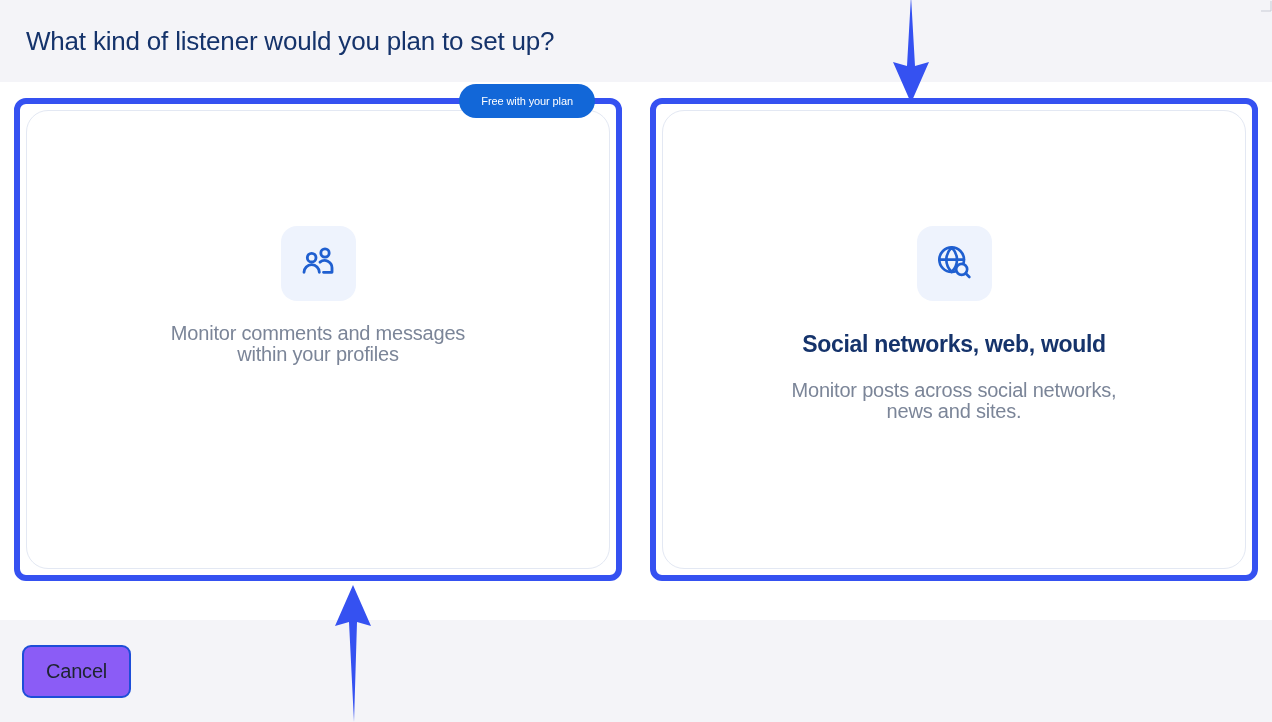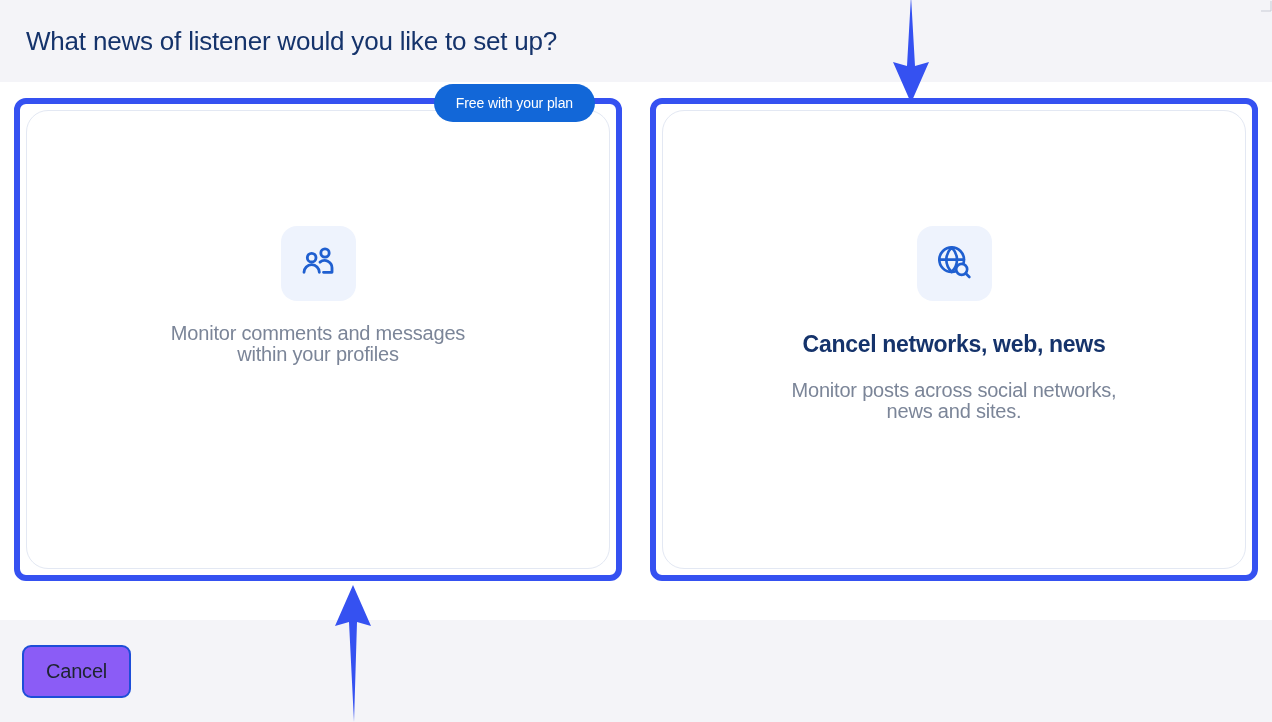--- a/index.html
+++ b/index.html
@@ -66,21 +66,21 @@
     align-items: center;
     overflow: visible;
   }
 
   .badge {
     position: absolute;
     top: -27px;
     right: 14px;
     background: #1267d8;
     color: #ffffff;
-    font-size: 14px;
+    font-size: 11px;
     border-radius: 22px;
     padding: 11px 22px;
     white-space: nowrap;
     letter-spacing: -0.1px;
   }
 
   .icon-tile {
     width: 75px;
     height: 75px;
     border-radius: 16px;
@@ -145,21 +145,21 @@
     top: 0;
     right: 0;
     width: 12px;
     height: 12px;
   }
 </style>
 </head>
 <body>
 
 <div class="header">
-  <div class="header-title">What news of listener would you like to set up?</div>
+  <div class="header-title">What kind of listener would you plan to set up?</div>
 </div>
 
 <div class="body-area">
 
   <div class="option-card">
     <div class="card-inner">
       <div class="badge">Free with your plan</div>
 
       <div class="icon-tile">
         <span>
@@ -184,21 +184,21 @@
           <svg width="40" height="40" viewBox="0 0 24 24" fill="none" stroke="#1f5fd0" stroke-width="1.6" stroke-linecap="round" stroke-linejoin="round">
             <circle cx="10.6" cy="10.6" r="7.4"></circle>
             <path d="M3.3 10.6h14.6"></path>
             <path d="M10.6 3.2c2.1 2.2 3.2 4.9 3.2 7.4s-1.1 5.2-3.2 7.4c-2.1-2.2-3.2-4.9-3.2-7.4s1.1-5.2 3.2-7.4z"></path>
             <circle cx="16.6" cy="16.4" r="3.3" fill="#eef3fd"></circle>
             <path d="M19.1 18.9l2.1 2.1"></path>
           </svg>
         </span>
       </div>
 
-      <div class="card-title">Cancel networks, web, news</div>
+      <div class="card-title">Social networks, web, would</div>
       <div class="card-desc">Monitor posts across social networks, news and sites.</div>
     </div>
   </div>
 
 </div>
 
 <div class="footer">
   <button class="cancel-button">Cancel</button>
 </div>
 

